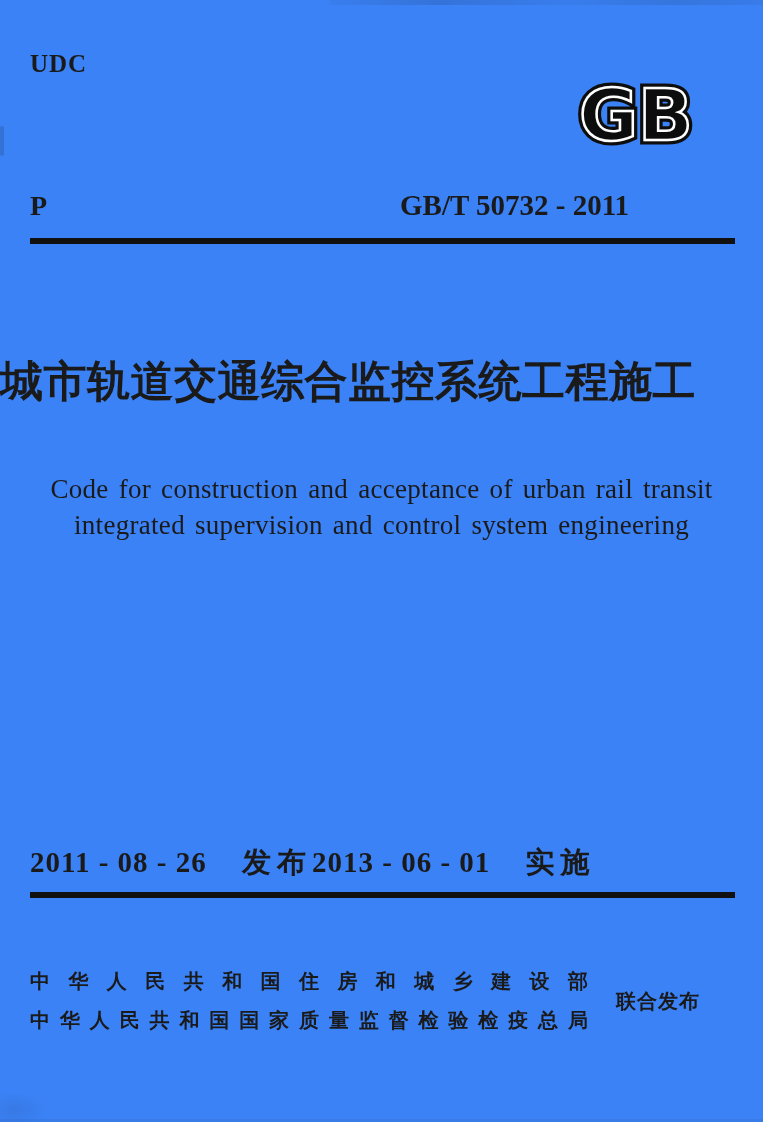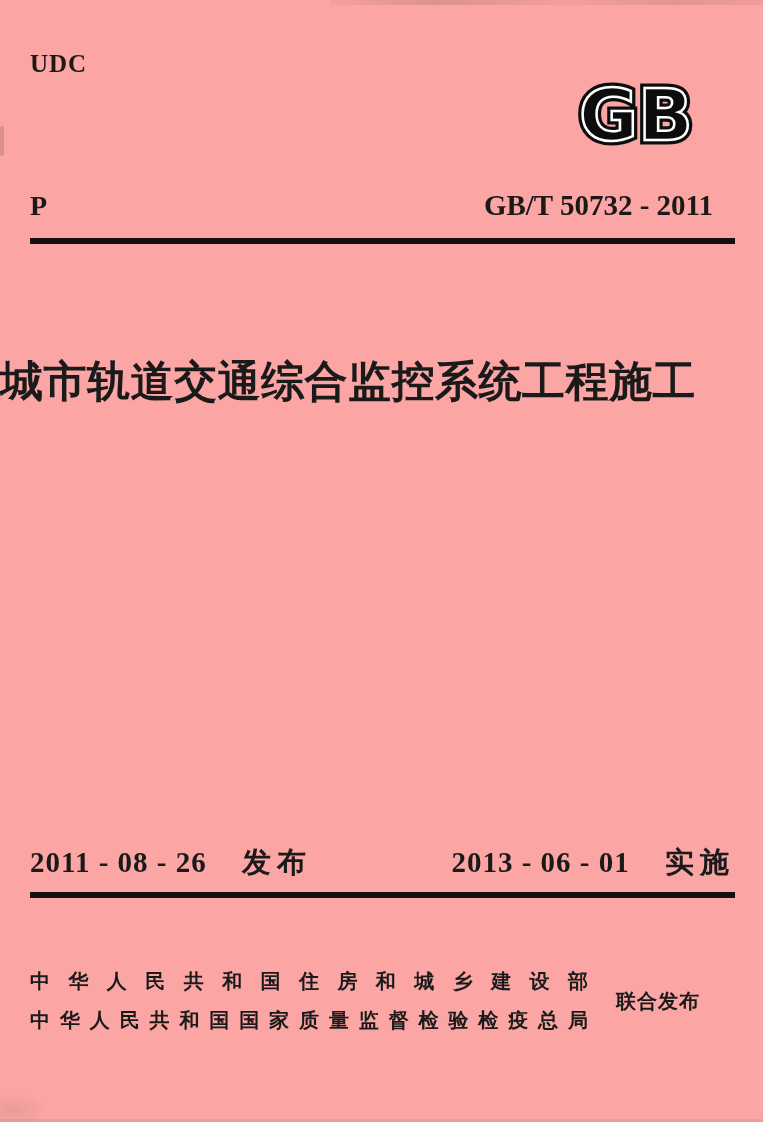--- a/index.html
+++ b/index.html
@@ -5,21 +5,21 @@
   html, body {
     margin: 0;
     padding: 0;
     background: #e9e9e9;
   }
   .page {
     position: relative;
     width: 763px;
     height: 1122px;
     margin: 0 auto;
-    background: #fca5a5;
+    background: #3b82f6;
     overflow: hidden;
     color: #1a1a1a;
     font-family: "Liberation Serif", serif;
   }
   .abs { position: absolute; }
 
   
   .artifact-top-streak {
     left: 330px; top: 0; width: 433px; height: 5px;
     background: linear-gradient(90deg,
@@ -54,21 +54,21 @@
   .gb-logo {
     left: 558px; top: 74px; width: 155px; height: 82px;
   }
   .p-code {
     left: 30px; top: 190px;
     font-size: 28px; font-weight: bold;
   }
   .standard-number {
     left: 400px; top: 189px; width: 313px;
     font-size: 29px; font-weight: bold;
-    text-align: right; white-space: nowrap;
+    white-space: nowrap;
   }
   .rule-top {
     left: 30px; top: 238px; width: 705px; height: 6px;
     background: #111;
   }
 
   
   .cn-title {
     left: 0; top: 350px; width: 763px;
     font-size: 43px; font-weight: bold; letter-spacing: 0.5px;
@@ -78,21 +78,21 @@
     left: 0; top: 471px; width: 763px;
     font-size: 27px; font-weight: normal;
     word-spacing: 3px; letter-spacing: 0.3px;
     text-align: center; line-height: 36px;
   }
 
   
   .date-row {
     left: 30px; top: 843px; width: 705px; height: 36px;
     font-size: 29px; font-weight: bold;
-    display: flex; justify-content: space-between; align-items: baseline;
+    display: flex; align-items: baseline;
     white-space: nowrap;
   }
   .date-group { display: inline-block; }
   .date-value { font-family: "Liberation Serif", serif; letter-spacing: 1px; }
   .date-label {
     font-family: "Liberation Sans", sans-serif;
     margin-left: 28px; letter-spacing: 6px;
   }
   .rule-bottom {
     left: 30px; top: 892px; width: 705px; height: 6px;
@@ -142,20 +142,24 @@
   <div class="abs p-code">P</div>
 
   <div class="abs standard-number">GB/T 50732 - 2011</div>
 
   <div class="abs rule-top"></div>
 
   <div class="abs cn-title">
     <div>城市轨道交通综合监控系统工程施工</div>
   </div>
 
+  <div class="abs en-title">
+    <div>Code for construction and acceptance of urban rail transit</div>
+    <div>integrated supervision and control system engineering</div>
+  </div>
 
   <div class="abs date-row">
     <span class="date-group">
       <span class="date-value">2011 - 08 - 26</span>
       <span class="date-label">发布</span>
     </span>
     <span class="date-group">
       <span class="date-value">2013 - 06 - 01</span>
       <span class="date-label">实施</span>
     </span>

